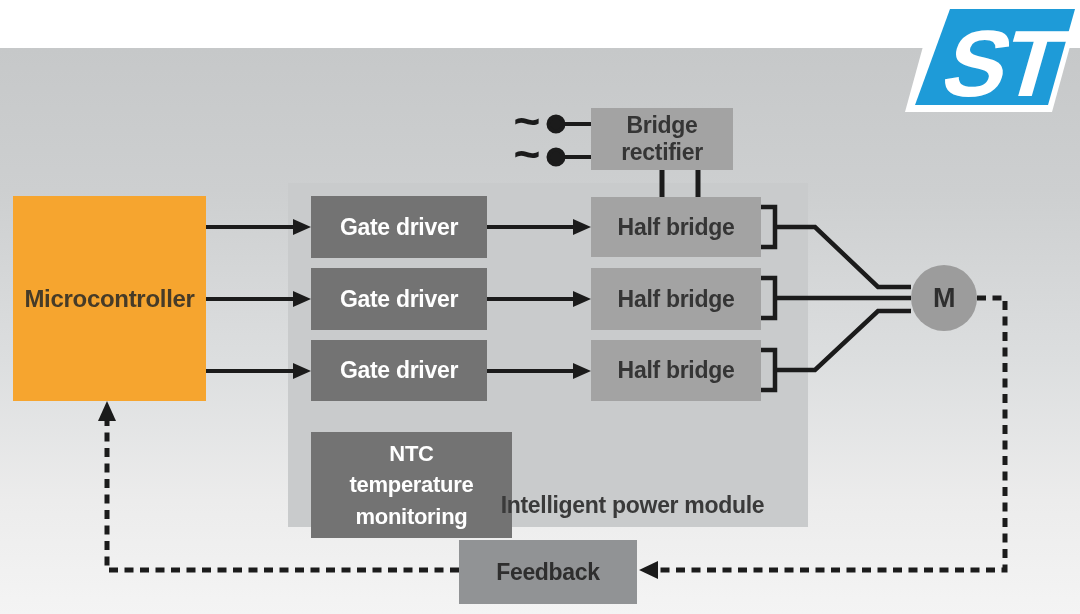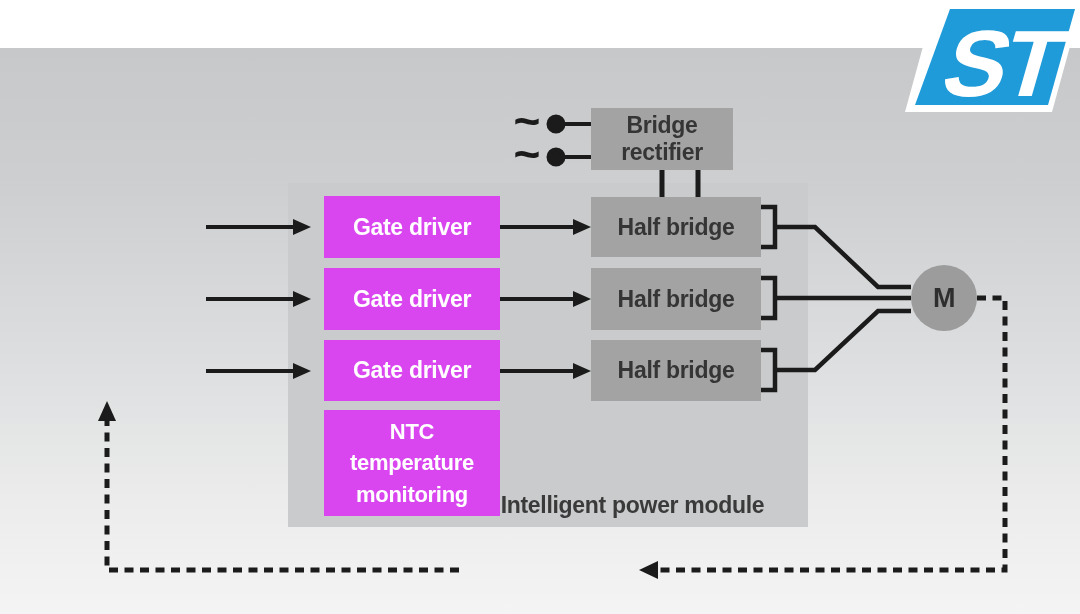--- a/index.html
+++ b/index.html
@@ -14,27 +14,27 @@
   }
   .ipm-panel{
     position:absolute;left:288px;top:183px;width:520px;height:344px;
     background:#c9cbcc;
   }
   .wires{position:absolute;left:0;top:0;width:1080px;height:614px;pointer-events:none;}
   .box{
     position:absolute;display:flex;align-items:center;justify-content:center;
     font-weight:bold;text-align:center;letter-spacing:-0.3px;
   }
-  .blue-box{background:#d946ef;color:#ffffff;font-size:23px;margin-left:13px;}
+  .blue-box{background:#737373;color:#ffffff;font-size:23px;}
   .gray-box{background:#a3a3a3;color:#353535;font-size:23px;}
   .mcu-box{left:13px;top:196px;width:193px;height:205px;background:#f6a52f;color:#463b28;font-size:24px;}
   .gd1{left:311px;top:196px;width:176px;height:62px;}
   .gd2{left:311px;top:268px;width:176px;height:62px;}
   .gd3{left:311px;top:340px;width:176px;height:61px;}
-  .ntc{left:311px;top:410px;width:176px;height:106px;line-height:1.42;padding:0 17px;box-sizing:border-box;font-size:22px;}
+  .ntc{left:311px;top:432px;width:201px;height:106px;line-height:1.42;padding:0 17px;box-sizing:border-box;font-size:22px;}
   .br{left:591px;top:108px;width:142px;height:62px;}
   .hb1{left:591px;top:197px;width:170px;height:60px;}
   .hb2{left:591px;top:268px;width:170px;height:62px;}
   .hb3{left:591px;top:340px;width:170px;height:61px;}
   .motor{
     position:absolute;left:911px;top:265px;width:66px;height:66px;border-radius:50%;
     background:#9c9c9c;color:#2e2e2e;font-size:27px;
   }
   .feedback-box{left:459px;top:540px;width:178px;height:64px;background:#919395;color:#2e2e2e;font-size:23px;}
   .ipm-label{
@@ -97,20 +97,23 @@
     </g>
 
     <g stroke="#1b1b1b" stroke-width="5" fill="none" stroke-dasharray="9 6.5">
       <path d="M977 298 H1005 V570 H658"></path>
       <path d="M459 570 H107 V420"></path>
     </g>
     <polygon points="639,570 658,561 658,579" fill="#1b1b1b"></polygon>
     <polygon points="107,401 98,421 116,421" fill="#1b1b1b"></polygon>
   </svg>
 
+  <div class="box mcu-box">
+    <span>Microcontroller</span>
+  </div>
 
   <div class="box gray-box br">
     <span>Bridge rectifier</span>
   </div>
 
   <div class="box blue-box gd1">
     <span>Gate driver</span>
   </div>
   <div class="box blue-box gd2">
     <span>Gate driver</span>
@@ -131,20 +134,23 @@
   <div class="box gray-box hb3">
     <span>Half bridge</span>
   </div>
 
   <div class="box motor">
     <span>M</span>
   </div>
 
   <div class="ipm-label">Intelligent power module</div>
 
+  <div class="box feedback-box">
+    <span>Feedback</span>
+  </div>
 
   <svg class="st-logo" width="175" height="112" viewBox="0 0 175 112">
     <polygon points="38,2 175,2 175,10 147,112 0,112 28,10" fill="#ffffff"></polygon>
     <polygon points="45,9 170,9 143,105 10,105" fill="#1e9bd8"></polygon>
     <g transform="translate(30,0) skewX(-16)" fill="#ffffff" font-weight="bold" font-family="&quot;Liberation Sans&quot;,&quot;DejaVu Sans&quot;,sans-serif">
       <text x="30" y="96" font-size="94" letter-spacing="-4">ST</text>
     </g>
   </svg>
 
 </div>

